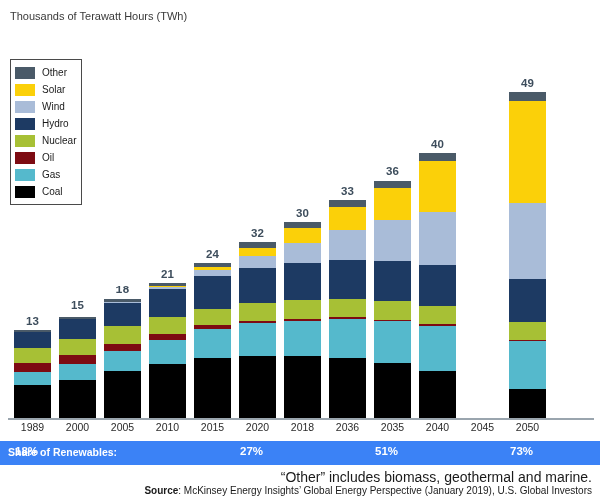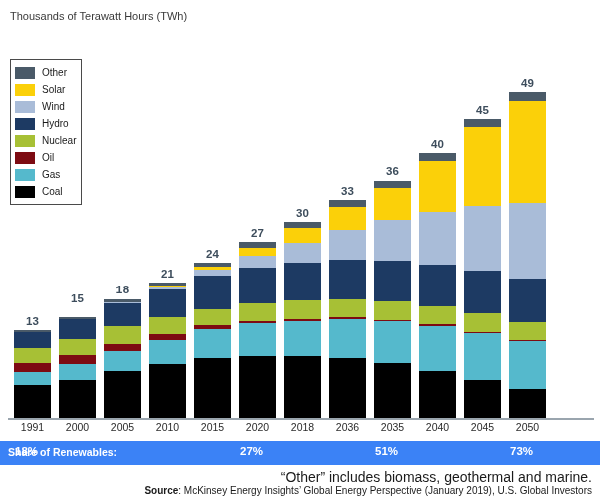--- a/index.html
+++ b/index.html
@@ -233,21 +233,21 @@
       </div>
       <div class="bar-col" style="left: 59px; width: 37px; height: 362px;">
         <div class="bar-stack" style="height: 101.51px;">
           <div class="seg" style="height: 37.8173px; background: rgb(0, 0, 0);"></div>
           <div class="seg" style="height: 16.5865px; background: rgb(85, 185, 204);"></div>
           <div class="seg" style="height: 8.625px; background: rgb(125, 11, 18);"></div>
           <div class="seg" style="height: 15.9231px; background: rgb(167, 192, 53);"></div>
           <div class="seg" style="height: 19.9038px; background: rgb(29, 58, 99);"></div>
           <div class="seg" style="height: 2.65385px; background: rgb(74, 90, 104);"></div>
         </div>
-        <div class="bar-value" style="bottom: 114px;">15</div>
+        <div class="bar-value" style="bottom: 107px;">15</div>
       </div>
       <div class="bar-col" style="left: 104px; width: 37px; height: 362px; font-family: Liberation Mono, monospace;">
         <div class="bar-stack" style="height: 119.423px;">
           <div class="seg" style="height: 47.1058px; background: rgb(0, 0, 0);"></div>
           <div class="seg" style="height: 19.9038px; background: rgb(85, 185, 204);"></div>
           <div class="seg" style="height: 7.29808px; background: rgb(125, 11, 18);"></div>
           <div class="seg" style="height: 17.25px; background: rgb(167, 192, 53);"></div>
           <div class="seg" style="height: 23.8846px; background: rgb(29, 58, 99);"></div>
           <div class="seg" style="height: 0.663462px; background: rgb(169, 188, 216);"></div>
           <div class="seg" style="height: 3.31731px; background: rgb(74, 90, 104);"></div>
@@ -284,21 +284,21 @@
         <div class="bar-stack" style="height: 175.817px;">
           <div class="seg" style="height: 61.7019px; background: rgb(0, 0, 0);"></div>
           <div class="seg" style="height: 33.1731px; background: rgb(85, 185, 204);"></div>
           <div class="seg" style="height: 2.65385px; background: rgb(125, 11, 18);"></div>
           <div class="seg" style="height: 17.9135px; background: rgb(167, 192, 53);"></div>
           <div class="seg" style="height: 34.5px; background: rgb(29, 58, 99);"></div>
           <div class="seg" style="height: 12.6058px; background: rgb(169, 188, 216);"></div>
           <div class="seg" style="height: 7.96154px; background: rgb(251, 208, 9);"></div>
           <div class="seg" style="height: 5.30769px; background: rgb(74, 90, 104);"></div>
         </div>
-        <div class="bar-value" style="bottom: 178.817px;">27</div>
+        <div class="bar-value" style="bottom: 178.817px;">32</div>
       </div>
       <div class="bar-col" style="left: 284px; width: 37px; height: 362px;">
         <div class="bar-stack" style="height: 196.385px;">
           <div class="seg" style="height: 61.7019px; background: rgb(0, 0, 0);"></div>
           <div class="seg" style="height: 35.8269px; background: rgb(85, 185, 204);"></div>
           <div class="seg" style="height: 1.99038px; background: rgb(125, 11, 18);"></div>
           <div class="seg" style="height: 18.5769px; background: rgb(167, 192, 53);"></div>
           <div class="seg" style="height: 36.4904px; background: rgb(29, 58, 99);"></div>
           <div class="seg" style="height: 20.5673px; background: rgb(169, 188, 216);"></div>
           <div class="seg" style="height: 15.2596px; background: rgb(251, 208, 9);"></div>
@@ -338,53 +338,40 @@
           <div class="seg" style="height: 45.1154px; background: rgb(85, 185, 204);"></div>
           <div class="seg" style="height: 1.32692px; background: rgb(125, 11, 18);"></div>
           <div class="seg" style="height: 18.5769px; background: rgb(167, 192, 53);"></div>
           <div class="seg" style="height: 41.1346px; background: rgb(29, 58, 99);"></div>
           <div class="seg" style="height: 53.0769px; background: rgb(169, 188, 216);"></div>
           <div class="seg" style="height: 50.4231px; background: rgb(251, 208, 9);"></div>
           <div class="seg" style="height: 7.96154px; background: rgb(74, 90, 104);"></div>
         </div>
         <div class="bar-value" style="bottom: 267.721px;">40</div>
       </div>
-      <div class="bar-col" style="left: 464px; width: 37px; height: 362px;">
-        <div class="bar-stack" style="height: 299.221px;">
-          <div class="seg" style="height: 38.4808px; background: rgb(0, 0, 0);"></div>
-          <div class="seg" style="height: 46.4423px; background: rgb(85, 185, 204);"></div>
-          <div class="seg" style="height: 1.32692px; background: rgb(125, 11, 18);"></div>
-          <div class="seg" style="height: 18.5769px; background: rgb(167, 192, 53);"></div>
-          <div class="seg" style="height: 41.7981px; background: rgb(29, 58, 99);"></div>
-          <div class="seg" style="height: 65.6827px; background: rgb(169, 188, 216);"></div>
-          <div class="seg" style="height: 78.2885px; background: rgb(251, 208, 9);"></div>
-          <div class="seg" style="height: 8.625px; background: rgb(74, 90, 104);"></div>
-        </div>
-        <div class="bar-value" style="bottom: 302.221px;">45</div>
-      </div>
       <div class="bar-col" style="left: 509px; width: 37px; height: 362px;">
         <div class="bar-stack" style="height: 326.423px;">
           <div class="seg" style="height: 28.5288px; background: rgb(0, 0, 0);"></div>
           <div class="seg" style="height: 48.4327px; background: rgb(85, 185, 204);"></div>
           <div class="seg" style="height: 0.663462px; background: rgb(125, 11, 18);"></div>
           <div class="seg" style="height: 18.5769px; background: rgb(167, 192, 53);"></div>
           <div class="seg" style="height: 43.125px; background: rgb(29, 58, 99);"></div>
           <div class="seg" style="height: 75.6346px; background: rgb(169, 188, 216);"></div>
           <div class="seg" style="height: 102.173px; background: rgb(251, 208, 9);"></div>
           <div class="seg" style="height: 9.28846px; background: rgb(74, 90, 104);"></div>
         </div>
         <div class="bar-value" style="bottom: 329.423px;">49</div>
       </div>
     </div>
 
 </div>
 
 <div id="axis-line"></div>
 <div id="axis-labels">
-    <div class="axis-label" style="left: 14px; width: 37px;">1991</div>
+    <div class="axis-label" style="left: 14px; width: 37px;">1989</div>
     <div class="axis-label" style="left: 59px; width: 37px;">2000</div>
     <div class="axis-label" style="left: 104px; width: 37px;">2005</div>
     <div class="axis-label" style="left: 149px; width: 37px;">2010</div>
     <div class="axis-label" style="left: 194px; width: 37px;">2015</div>
     <div class="axis-label" style="left: 239px; width: 37px;">2020</div>
     <div class="axis-label" style="left: 284px; width: 37px;">2018</div>
     <div class="axis-label" style="left: 329px; width: 37px;">2036</div>
     <div class="axis-label" style="left: 374px; width: 37px;">2035</div>
     <div class="axis-label" style="left: 419px; width: 37px;">2040</div>
     <div class="axis-label" style="left: 464px; width: 37px;">2045</div>

